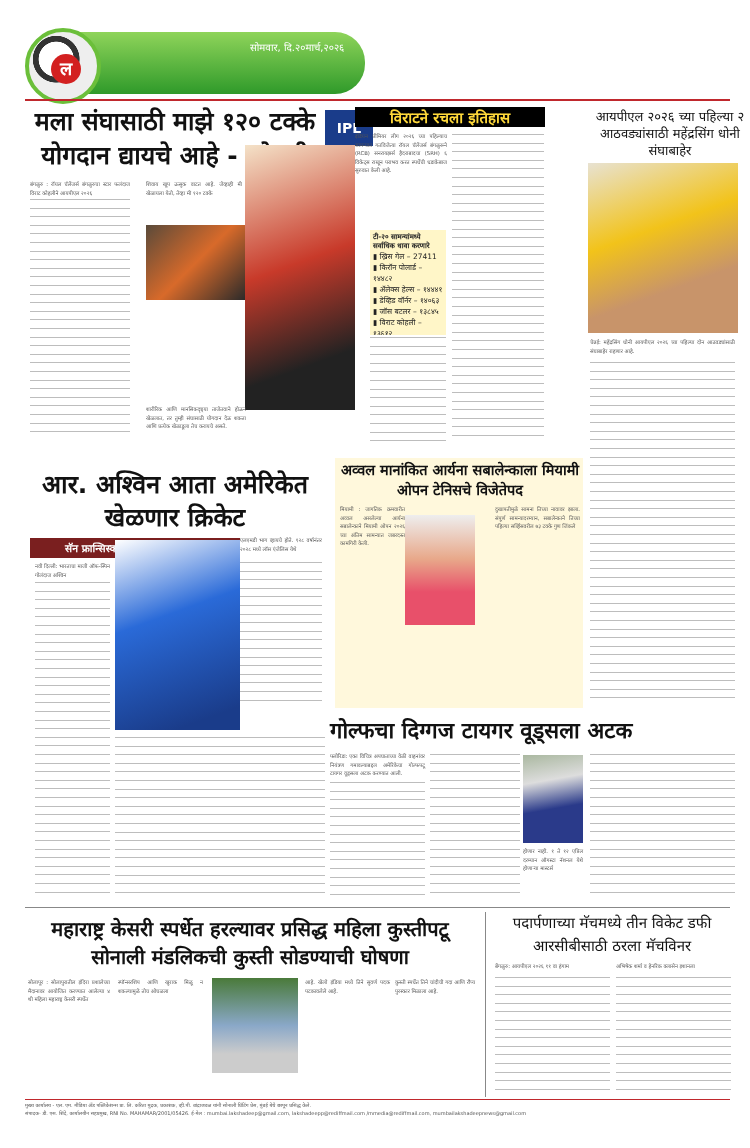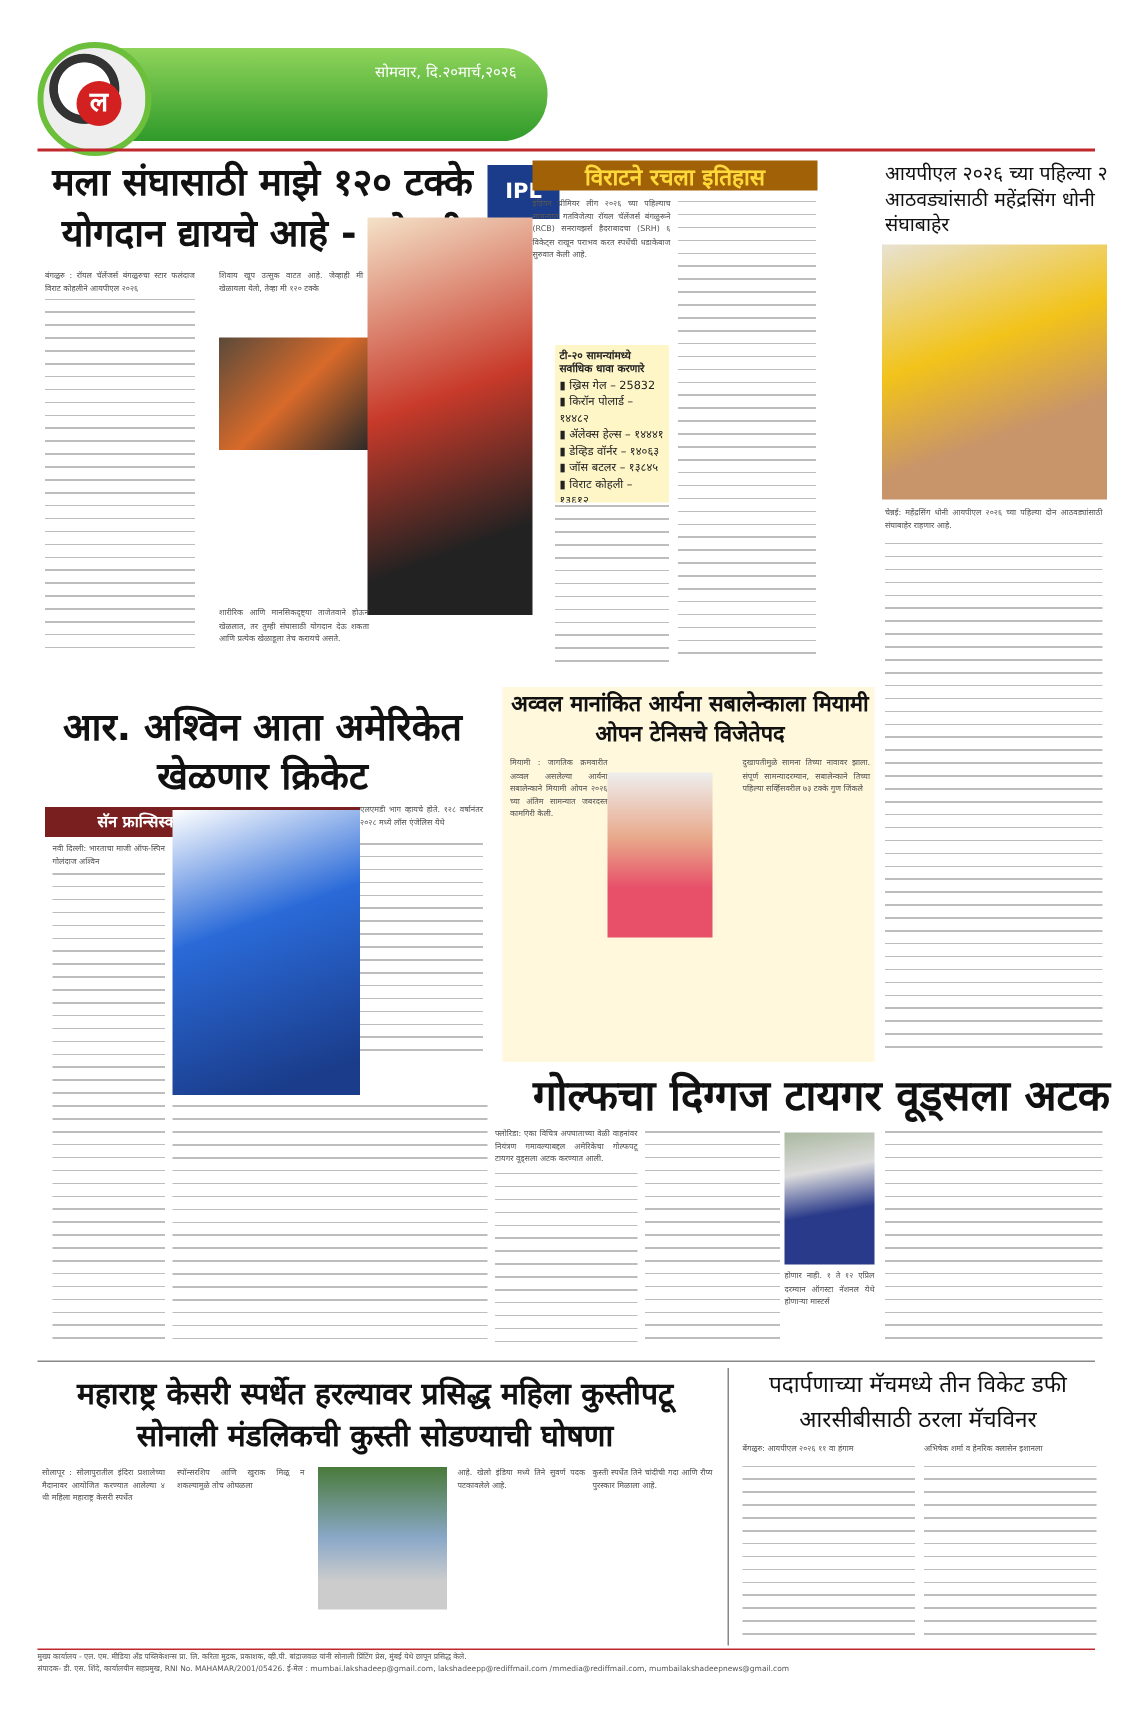--- a/index.html
+++ b/index.html
@@ -39,58 +39,58 @@
 <div class="abs rule"></div>
 
 <div class="abs hl" style="left:30px;top:105px;width:290px;font-size:25px;line-height:34px">मला संघासाठी माझे १२० टक्के योगदान द्यायचे आहे - कोहली</div>
 <div class="abs" style="left:325px;top:110px;width:48px;height:36px;background:#1a3c8a;color:#fff;font-weight:bold;font-size:14px;text-align:center;line-height:36px">IPL</div>
 <div class="abs body-t" style="left:30px;top:180px;width:100px;height:270px"><span>बंगळुरु : रॉयल चॅलेंजर्स बंगळुरुचा स्टार फलंदाज विराट कोहलीने आयपीएल २०२६</span><div class="fill" style="height:240px"></div></div>
 <div class="abs body-t" style="left:146px;top:180px;width:96px"><span>शिवाय खूप उत्सुक वाटत आहे. जेव्हाही मी खेळायला येतो, तेव्हा मी १२० टक्के</span></div>
 <div class="abs photo" style="left:146px;top:225px;width:100px;height:75px;background:linear-gradient(135deg,#5a4a3a,#d86a2a 50%,#2a2a2a)"></div>
 <div class="abs photo" style="left:245px;top:145px;width:110px;height:265px;background:linear-gradient(160deg,#f4e2c8,#c83a2a 45%,#222 80%)"></div>
 <div class="abs body-t" style="left:146px;top:405px;width:100px;height:48px">शारीरिक आणि मानसिकदृष्ट्या ताजेतवाने होऊन खेळलात, तर तुम्ही संघासाठी योगदान देऊ शकता आणि प्रत्येक खेळाडूला तेच करायचे असते.</div>
 
-<div class="abs banner" style="left:355px;top:107px;width:190px;height:20px;font-size:15px;line-height:22px;background:#a16207;color:#ffd93a">विराटने रचला इतिहास</div>
+<div class="abs banner" style="left:355px;top:107px;width:190px;height:20px;font-size:15px;line-height:22px;background:#000000;color:#ffd93a">विराटने रचला इतिहास</div>
 <div class="abs body-t" style="left:355px;top:132px;width:92px;height:100px">इंडियन प्रीमियर लीग २०२६ च्या पहिल्याच सामन्यात गतविजेत्या रॉयल चॅलेंजर्स बंगळुरूने (RCB) सनरायझर्स हैदराबादचा (SRH) ६ विकेट्स राखून पराभव करत स्पर्धेची धडाकेबाज सुरुवात केली आहे.</div>
 <div class="abs stats" style="left:370px;top:230px;width:76px;height:112px;padding:3px">
   <div style="font-weight:bold;font-size:7px;line-height:9px">टी-२० सामन्यांमध्ये सर्वाधिक धावा करणारे</div>
   <div id="stats-list">
-      <div>▮ <span>ख्रिस गेल</span> – <span>25832</span></div>
+      <div>▮ <span>ख्रिस गेल</span> – <span>27411</span></div>
       <div>▮ <span>किरॉन पोलार्ड</span> – <span>१४४८२</span></div>
       <div>▮ <span>ॲलेक्स हेल्स</span> – <span>१४४४१</span></div>
       <div>▮ <span>डेव्हिड वॉर्नर</span> – <span>१४०६३</span></div>
       <div>▮ <span>जॉस बटलर</span> – <span>१३८४५</span></div>
       <div>▮ <span>विराट कोहली</span> – <span>१३६१२</span></div>
       <div>▮ <span>शोएब मलिक</span> – <span>१३५६१</span></div>
     </div>
 </div>
 <div class="abs body-t fill" style="left:370px;top:335px;width:76px;height:110px"></div>
 <div class="abs body-t fill" style="left:452px;top:132px;width:92px;height:310px"></div>
 
-<div class="abs hl" style="left:590px;top:108px;width:160px;font-size:13px;line-height:17px;text-align:left;font-weight:normal">आयपीएल २०२६ च्या पहिल्या २ आठवड्यांसाठी महेंद्रसिंग धोनी संघाबाहेर</div>
+<div class="abs hl" style="left:590px;top:108px;width:160px;font-size:13px;line-height:17px;text-align:center;font-weight:normal">आयपीएल २०२६ च्या पहिल्या २ आठवड्यांसाठी महेंद्रसिंग धोनी संघाबाहेर</div>
 <div class="abs photo" style="left:588px;top:163px;width:150px;height:170px;background:linear-gradient(160deg,#e8e2d2,#f2c31a 40%,#c8946a 70%)"></div>
 <div class="abs body-t" style="left:590px;top:338px;width:145px">चेन्नई: महेंद्रसिंग धोनी आयपीएल २०२६ च्या पहिल्या दोन आठवड्यांसाठी संघाबाहेर राहणार आहे.</div>
 <div class="abs fill" style="left:590px;top:360px;width:145px;height:345px"></div>
 
 <div class="abs hl" style="left:30px;top:468px;width:290px;font-size:25px;line-height:33px;font-weight:bold">आर. अश्विन आता अमेरिकेत खेळणार क्रिकेट</div>
 <div class="abs banner" style="left:30px;top:538px;width:210px;height:20px;font-size:10.5px;line-height:20px">सॅन फ्रान्सिस्को युनिकॉर्न्ससोबत करार</div>
 <div class="abs body-t" style="left:35px;top:562px;width:75px">नवी दिल्ली: भारताचा माजी ऑफ-स्पिन गोलंदाज अश्विन</div>
 <div class="abs fill" style="left:35px;top:580px;width:75px;height:320px"></div>
 <div class="abs photo" style="left:115px;top:540px;width:125px;height:190px;background:linear-gradient(160deg,#fff,#2a6ad8 40%,#1a3c8a 90%)"></div>
 <div class="abs body-t" style="left:240px;top:536px;width:82px">एलएमडी भाग व्हायचे होते. १२८ वर्षानंतर २०२८ मध्ये लॉस एंजेलिस येथे</div>
 <div class="abs fill" style="left:240px;top:560px;width:82px;height:145px"></div>
 <div class="abs fill" style="left:115px;top:735px;width:210px;height:160px"></div>
 
 <div class="abs" style="left:335px;top:458px;width:248px;height:250px;background:#fff8dc"></div>
 <div class="abs hl" style="left:340px;top:460px;width:240px;font-size:14.5px;line-height:20px">अव्वल मानांकित आर्यना सबालेन्काला मियामी ओपन टेनिसचे विजेतेपद</div>
 <div class="abs body-t" style="left:340px;top:505px;width:65px;height:200px">मियामी : जागतिक क्रमवारीत अव्वल असलेल्या आर्यना सबालेन्काने मियामी ओपन २०२६ च्या अंतिम सामन्यात जबरदस्त कामगिरी केली.</div>
 <div class="abs photo" style="left:405px;top:515px;width:70px;height:110px;background:linear-gradient(180deg,#eee,#e8a88a 40%,#e8506a 70%)"></div>
 <div class="abs body-t" style="left:495px;top:505px;width:85px;height:200px">दुखापतीमुळे सामना तिच्या नावावर झाला. संपूर्ण सामन्यादरम्यान, सबालेन्काने तिच्या पहिल्या सर्व्हिसवरील ७३ टक्के गुण जिंकले</div>
 
-<div class="abs hl" style="left:330px;top:715px;width:410px;font-size:28px;line-height:32px;text-align:right">गोल्फचा दिग्गज टायगर वूड्सला अटक</div>
+<div class="abs hl" style="left:330px;top:715px;width:410px;font-size:22px;line-height:32px;text-align:left">गोल्फचा दिग्गज टायगर वूड्सला अटक</div>
 <div class="abs body-t" style="left:330px;top:752px;width:95px">फ्लोरिडा: एका विचित्र अपघाताच्या वेळी वाहनांवर नियंत्रण गमावल्याबद्दल अमेरिकेचा गोल्फपटू टायगर वूड्सला अटक करण्यात आली.</div>
 <div class="abs fill" style="left:330px;top:780px;width:95px;height:115px"></div>
 <div class="abs fill" style="left:430px;top:752px;width:90px;height:143px"></div>
 <div class="abs photo" style="left:523px;top:755px;width:60px;height:88px;background:linear-gradient(170deg,#aab8a0,#ddd 30%,#2a3a8a 60%)"></div>
 <div class="abs body-t" style="left:523px;top:847px;width:60px;height:50px">होणार नाही. १ ते १२ एप्रिल दरम्यान ऑगस्टा नॅशनल येथे होणाऱ्या मास्टर्स</div>
 <div class="abs fill" style="left:590px;top:752px;width:145px;height:145px"></div>
 
 <div class="abs divider" style="left:25px;top:907px;width:705px"></div>
 
 <div class="abs hl" style="left:25px;top:915px;width:450px;font-size:20px;line-height:28px;font-weight:bold;color:#111">महाराष्ट्र केसरी स्पर्धेत हरल्यावर प्रसिद्ध महिला कुस्तीपटू सोनाली मंडलिकची कुस्ती सोडण्याची घोषणा</div>

